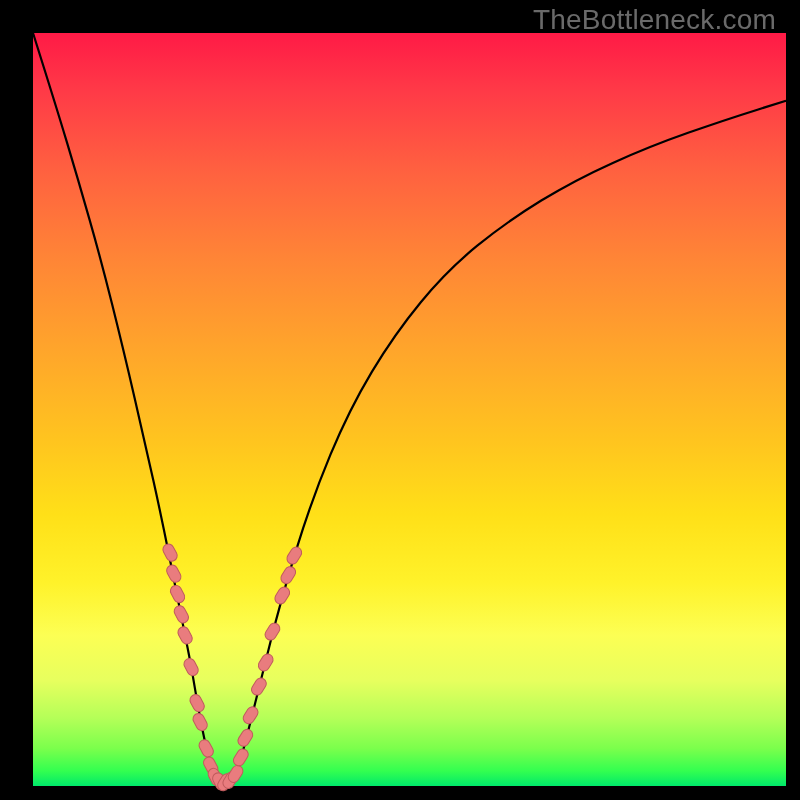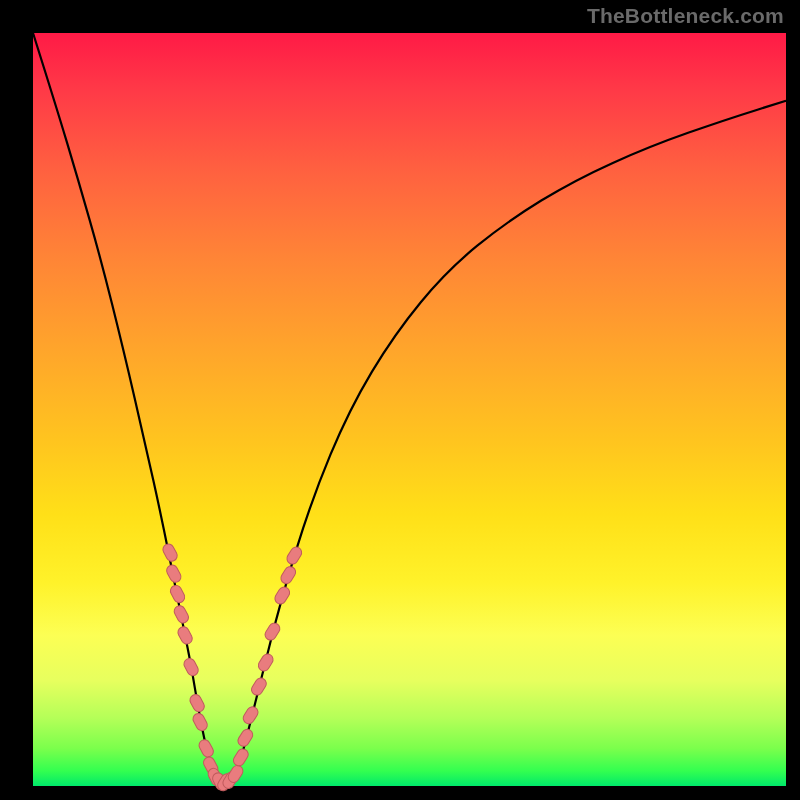--- a/index.html
+++ b/index.html
@@ -39,24 +39,24 @@
       #e7ff5e 86%,
       #b4ff58 91%,
       #7bff4c 95%,
       #33ff50 98%,
       #00e86a 100%
     );
   }
   .watermark {
     position: absolute;
     top: 4px;
-    right: 16px;
+    right: 24px;
     color: #6a6a6a;
-    font-size: 21px;
-    font-weight: 700;
+    font-size: 28px;
+    font-weight: 400;
     letter-spacing: 0.2px;
     user-select: none;
   }
   svg.curve {
     position: absolute;
     left: 0;
     top: 0;
     width: 753px;
     height: 753px;
     overflow: visible;

